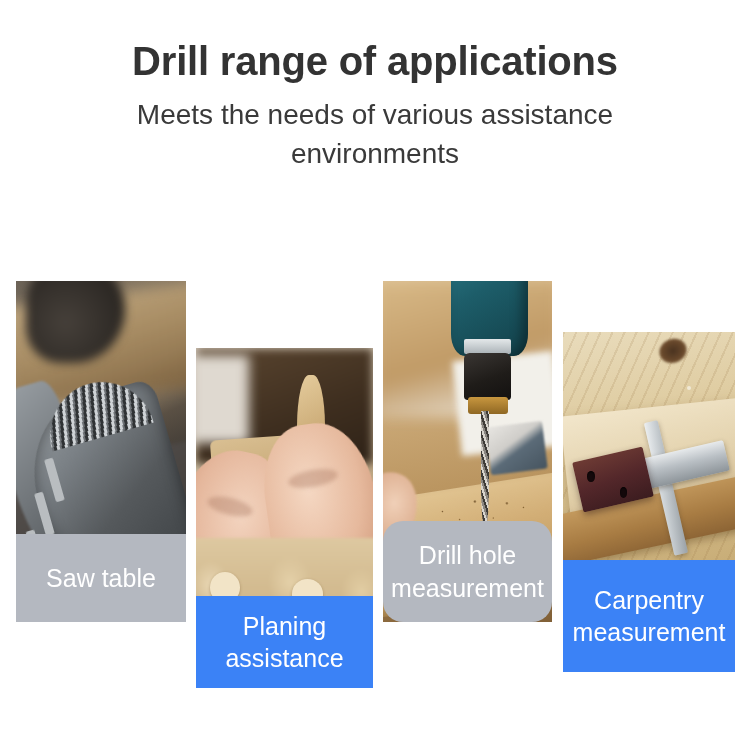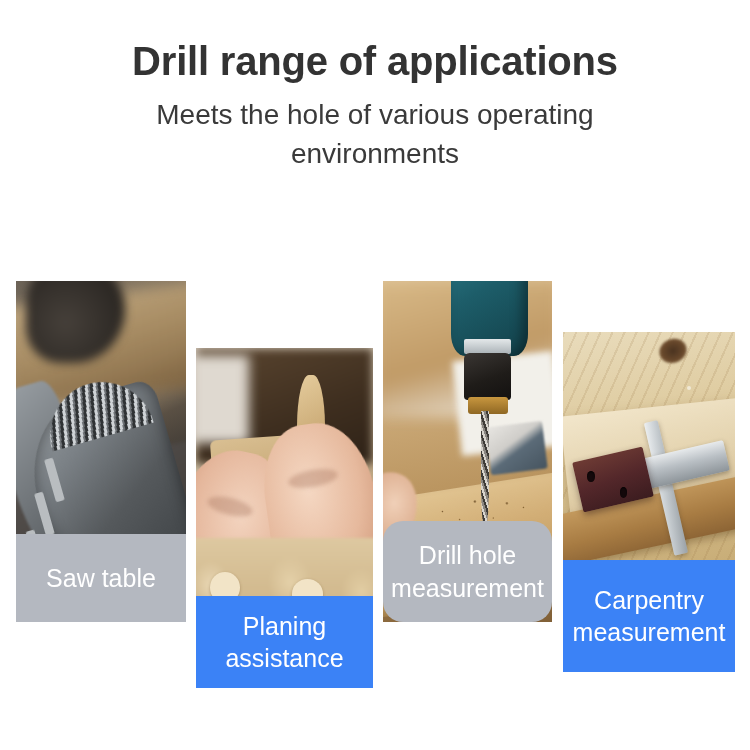--- a/index.html
+++ b/index.html
@@ -320,21 +320,21 @@
   .ph4 .speck-b { left: 18%; top: 80%; width: 2.2%; height: 1.1%; }
   .ph4 .speck-c { left: 72%; top: 16%; width: 2.4%; height: 1.2%; }
 </style>
 </head>
 <body>
 
 <div id="root">
 
   <div class="heading-block">
     <h1 class="page-title">Drill range of applications</h1>
-    <p class="page-subtitle">Meets the hole of various operating environments</p>
+    <p class="page-subtitle">Meets the needs of various assistance environments</p>
   </div>
 
   <div class="panel" style="left:16px; top:281px; width:170px; height:341px;">
     <div class="panel-photo ph1">
       <div class="blur-wood-top"></div>
       <div class="dark-hand"></div>
       <div class="table-surface"></div>
       <div class="blade-guard"></div>
       <div class="blade"></div>
       <div class="teeth"></div>

